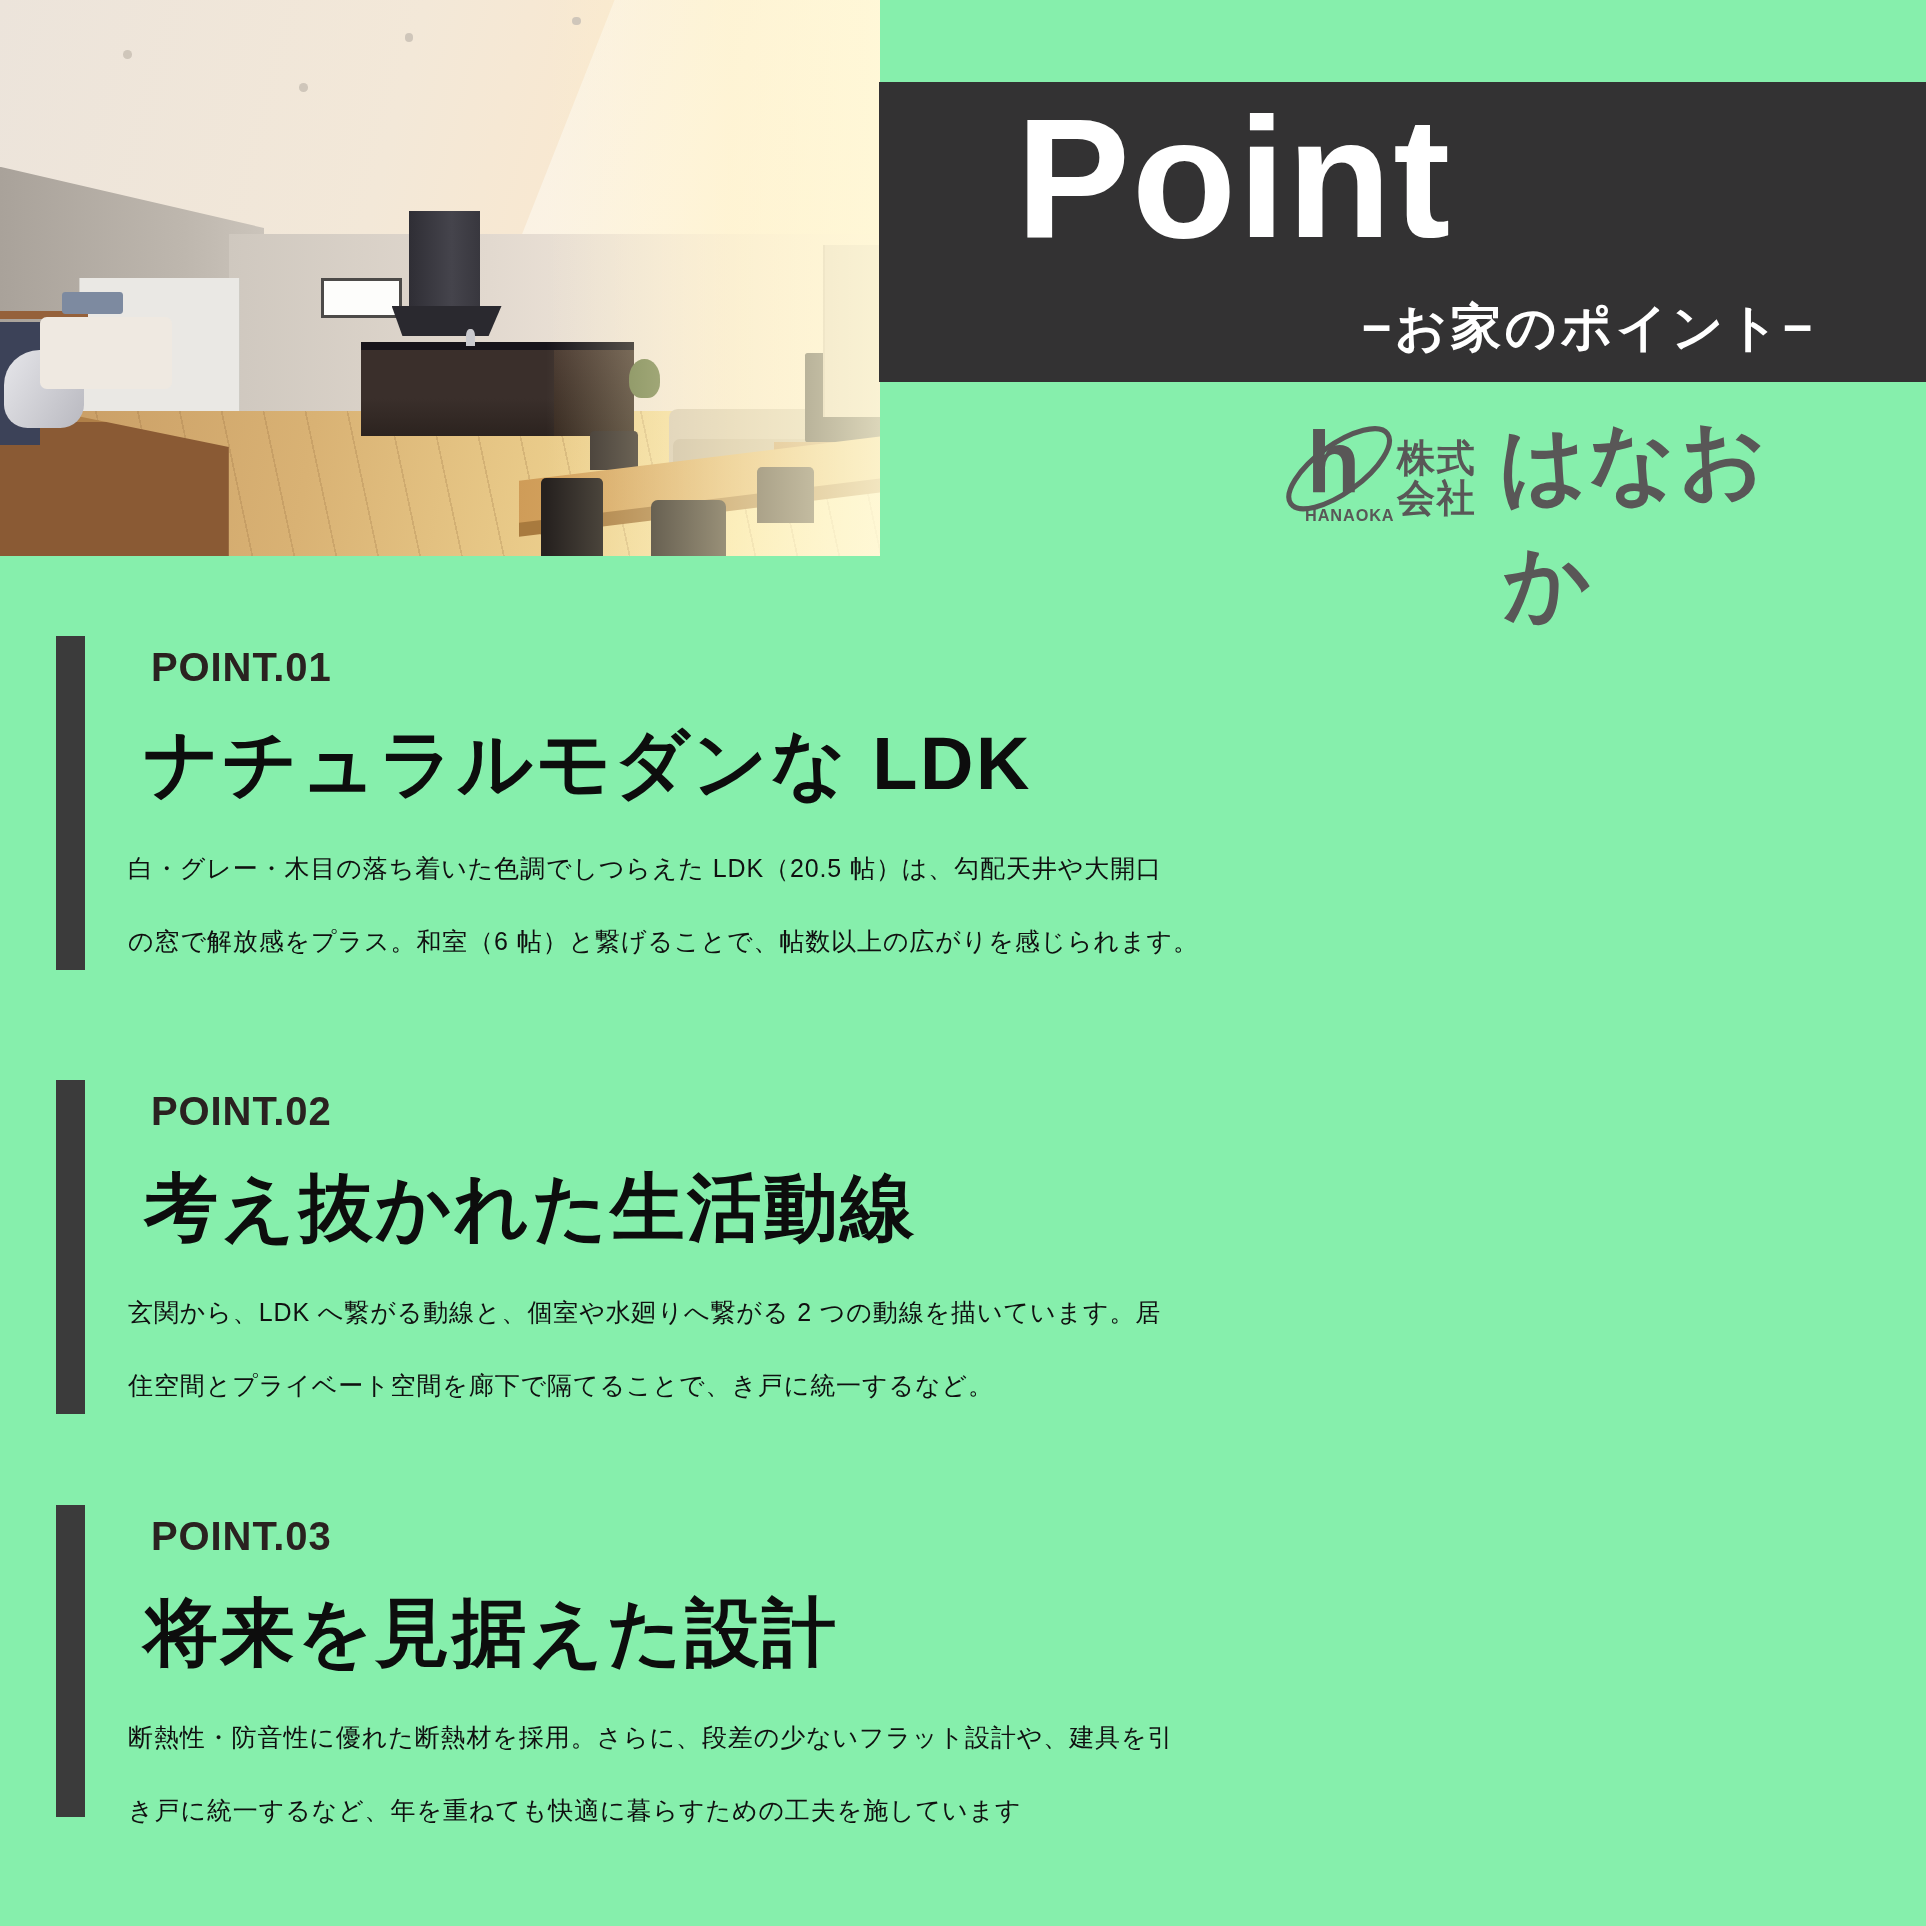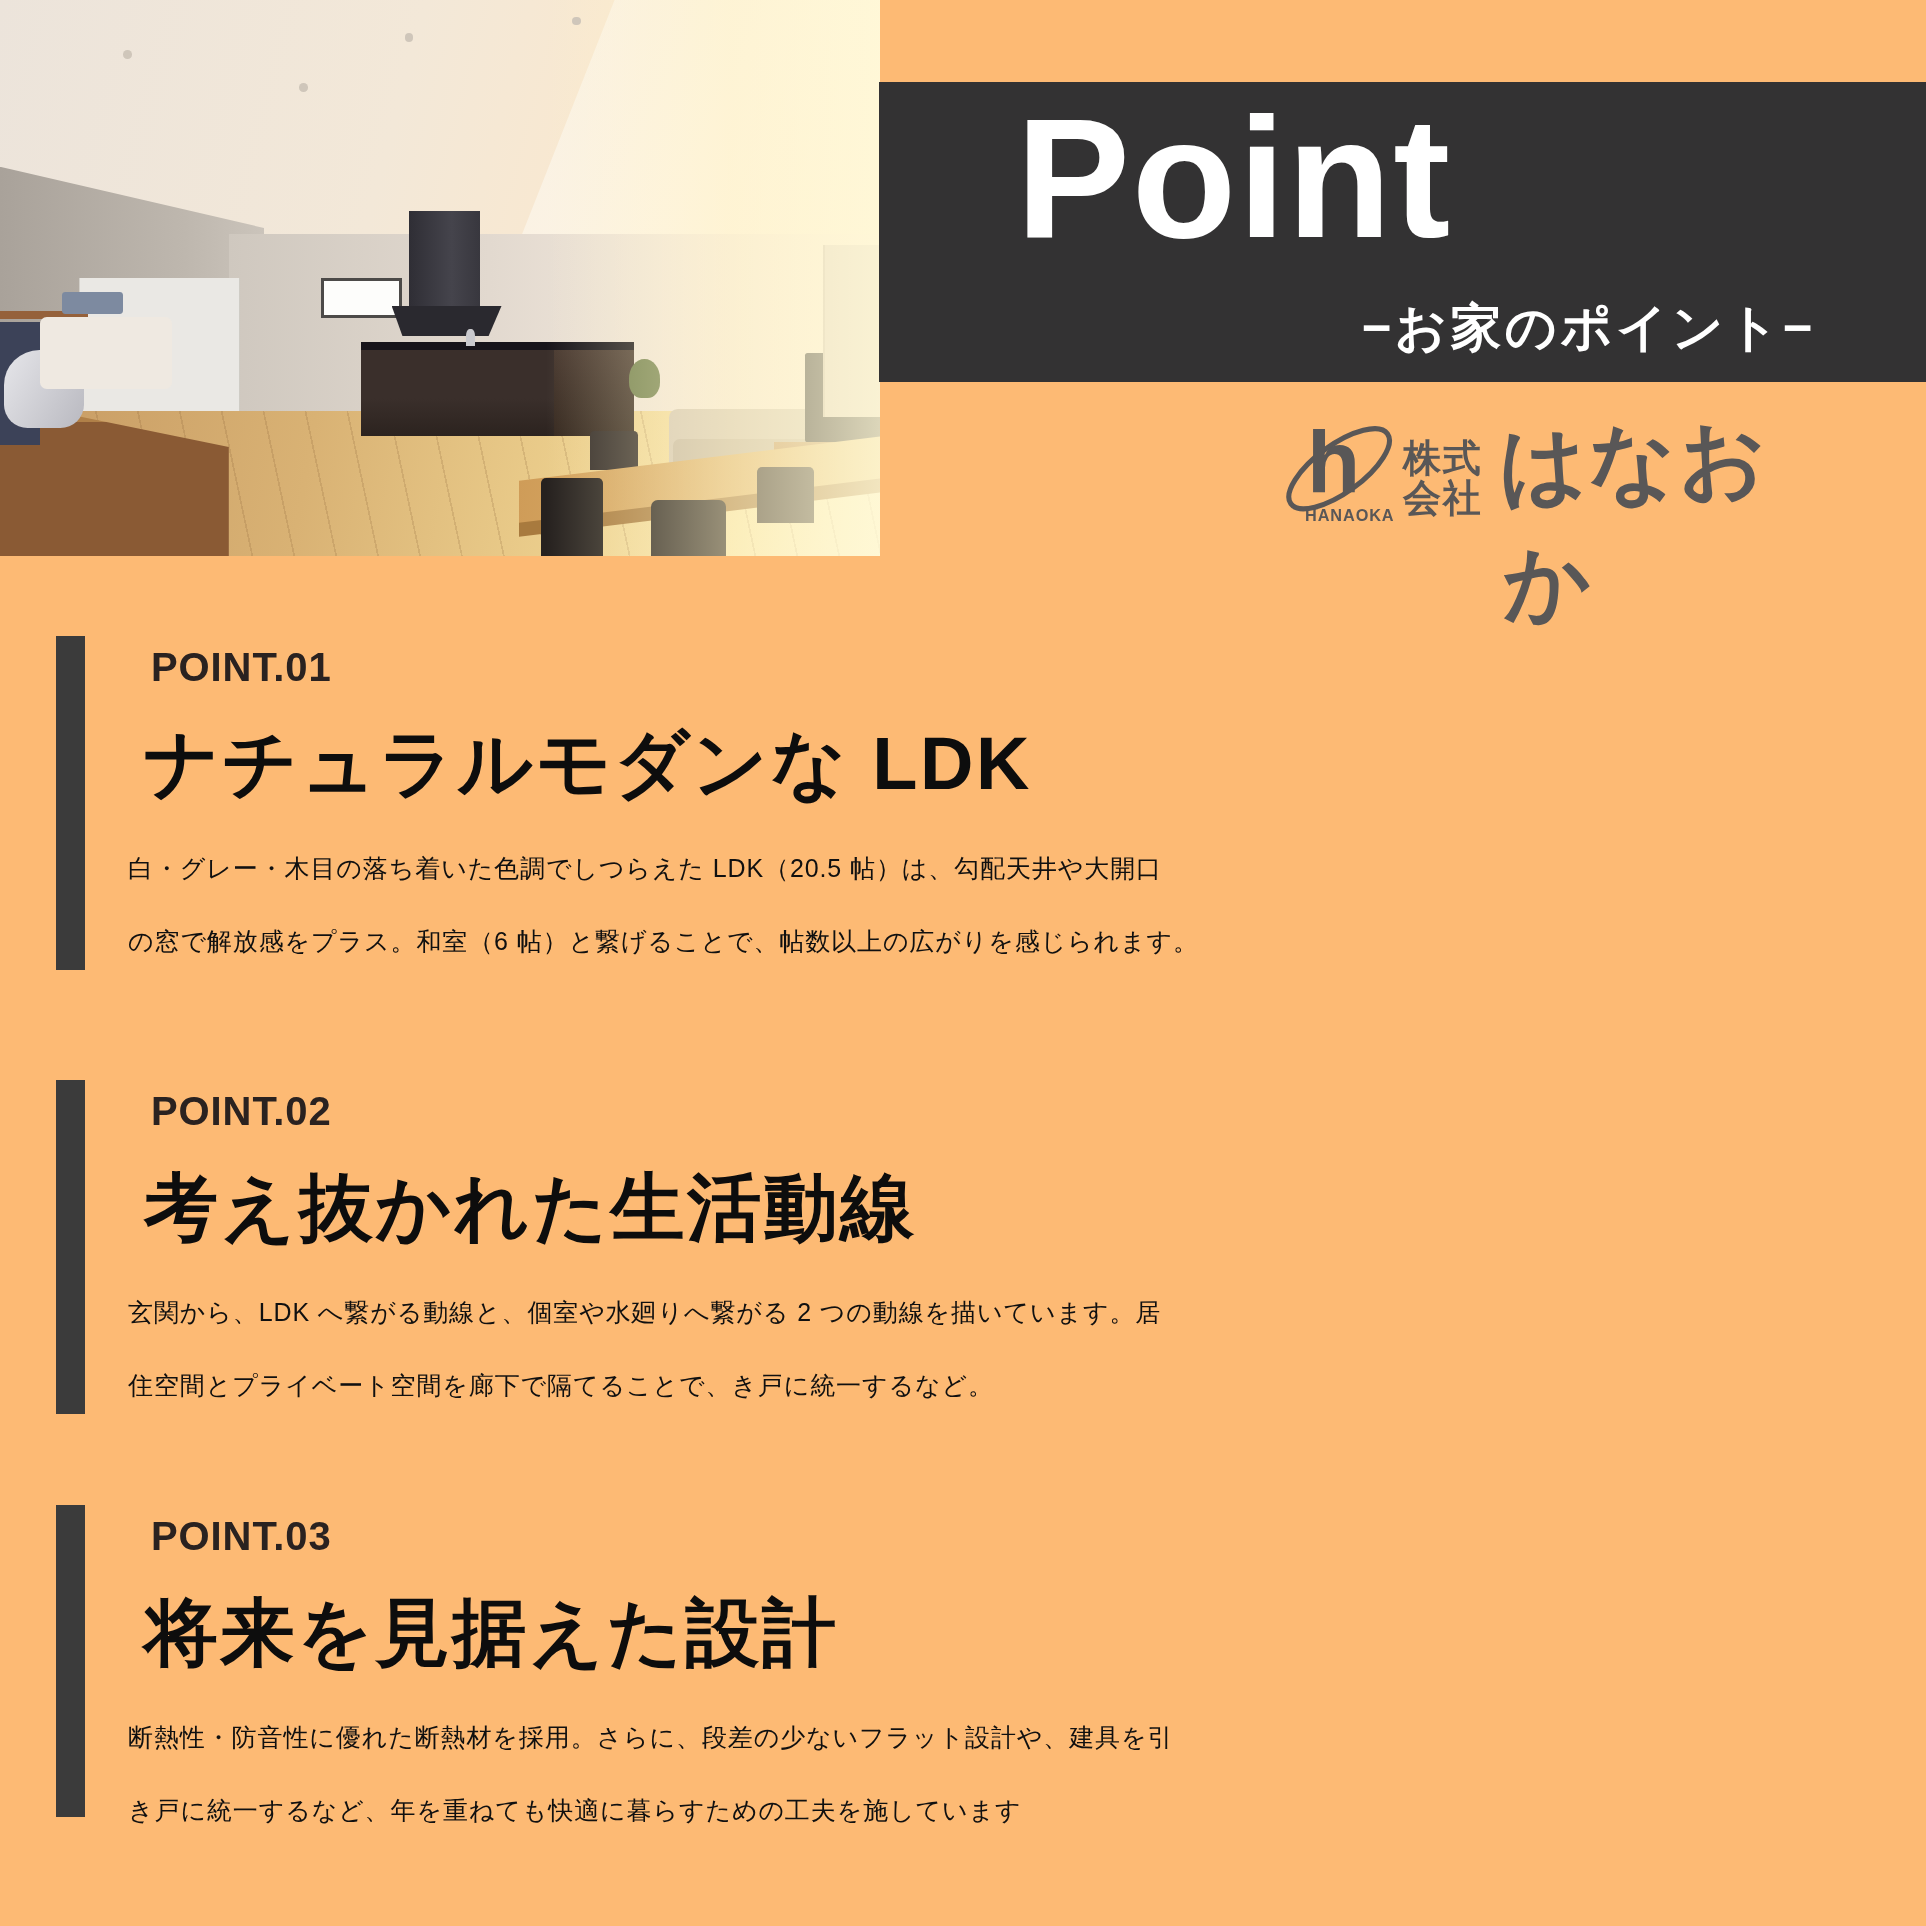--- a/index.html
+++ b/index.html
@@ -1,17 +1,17 @@
 <!DOCTYPE html>
 <html style="--banner-bg: #333233; --banner-text: #ffffff; --bar: #3b3b3b; --label-ink: #2a2220; --logo-gray: #595757;font-size:13.7px"><head>
 <meta charset="utf-8">
 <style>
   html,body{margin:0;padding:0;background:#ffffff;}
   .canvas{
-    position:relative;width:1926px;height:1926px;background:#fdba74;overflow:hidden;
+    position:relative;width:1926px;height:1926px;background:#86efac;overflow:hidden;
     font-family:"Liberation Sans","DejaVu Sans",sans-serif;color:#111;
   }
   
   .photo{position:absolute;left:0;top:0;width:880px;height:556px;overflow:hidden;background:#e9e2d8;}
   .ph{position:absolute;}
   .ph-ceiling{left:0;top:0;width:100%;height:46%;
     background:linear-gradient(105deg,#ece4db 0%,#f3e8d8 45%,#fbe8cd 75%,#ffeed2 100%);}
   .ph-vault{left:48%;top:0;width:52%;height:50%;
     background:linear-gradient(115deg,#f7efe3,#fdf4e4 60%,#fff3da);
     clip-path:polygon(18% 100%,42% 0,100% 0,100% 100%);}
@@ -63,21 +63,21 @@
   .banner-title{position:absolute;left:137px;top:1.7px;font-size:171px;line-height:1.1;font-weight:bold;
     color:var(--banner-text,#ffffff);letter-spacing:1.7px;}
   .banner-subtitle{position:absolute;right:110px;top:212px;font-size:51px;font-weight:bold;
     color:var(--banner-text,#ffffff);letter-spacing:3.4px;}
   
   .logo{position:absolute;left:1276px;top:421px;width:582px;height:111px;color:var(--logo-gray,#595757);}
   .logo-mark{position:absolute;left:0;top:0;width:128px;height:104px;}
   .logo-mark svg{position:absolute;left:0;top:0;}
   .logo-h{position:absolute;left:31px;top:-3.4px;font-size:87px;font-weight:bold;line-height:1;}
   .logo-caption{position:absolute;left:29px;top:85px;font-size:16.3px;font-weight:bold;letter-spacing:0.9px;}
-  .logo-prefix{position:absolute;left:127px;top:17px;font-size:38px;font-weight:bold;line-height:40px;letter-spacing:1.7px;}
+  .logo-prefix{position:absolute;left:121px;top:17px;font-size:38px;font-weight:bold;line-height:40px;letter-spacing:1.7px;}
   .logo-prefix span{display:block;}
   .logo-name{position:absolute;left:229px;top:-12px;font-size:86px;font-weight:bold;letter-spacing:1.7px;
     transform:rotate(-2deg);transform-origin:left bottom;}
   
   .section{position:absolute;left:0;width:1926px;height:360px;}
   .sec-bar{position:absolute;left:56px;top:0;width:29px;background:var(--bar,#3b3b3b);height:334px;}
   .section.s3 .sec-bar{height:312px;}
   .sec-label{position:absolute;left:151px;top:8.6px;font-size:40px;font-weight:600;
     color:var(--label-ink,#2a2220);letter-spacing:0.9px;}
   .sec-heading{position:absolute;left:144px;top:79px;font-size:74px;font-weight:bold;

